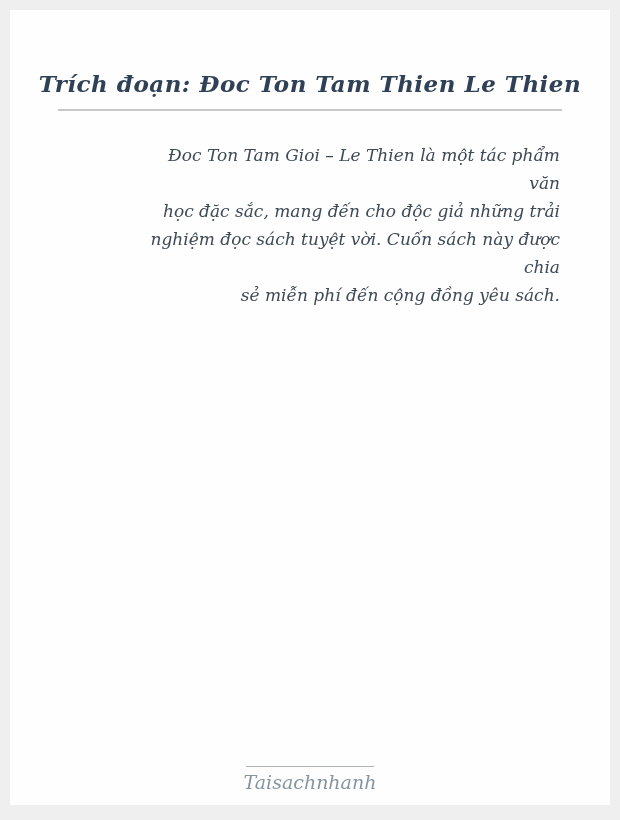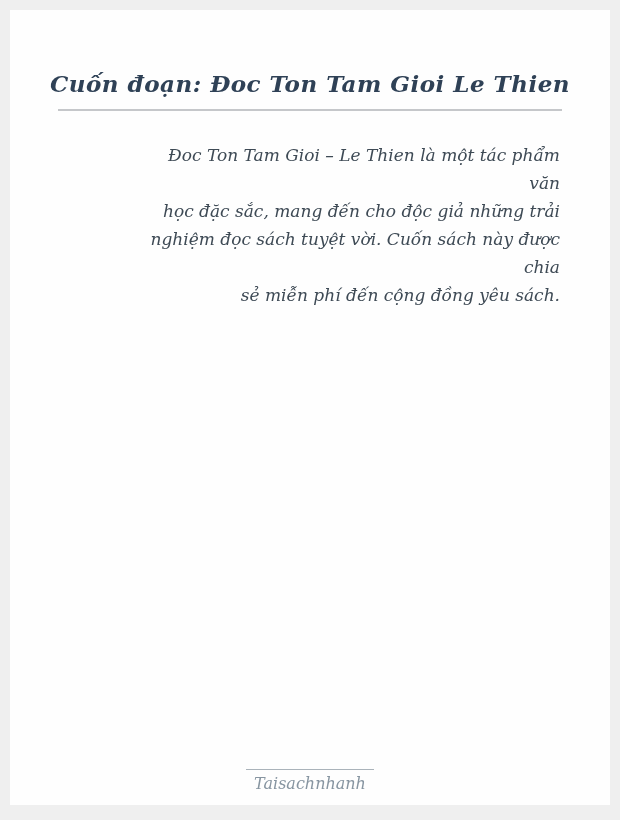--- a/index.html
+++ b/index.html
@@ -56,31 +56,31 @@
     bottom: 12px;
     text-align: center;
   }
   .footer-line {
     width: 128px;
     margin: 0 auto 4px auto;
     border-top: 1px solid #aab3ba;
   }
   .footer-brand {
     font-style: italic;
-    font-size: 16px;
+    font-size: 19px;
     color: #8795a1;
   }
 </style>
 </head>
 <body>
 
 <div class="page-bg">
   <div class="page">
 
-    <h1 class="title">Cuốn đoạn: Đoc Ton Tam Gioi Le Thien</h1>
+    <h1 class="title">Trích đoạn: Đoc Ton Tam Thien Le Thien</h1>
 
     <hr class="title-divider">
 
     <div class="body-text">Đoc Ton Tam Gioi – Le Thien là một tác phẩm
 văn
 học đặc sắc, mang đến cho độc giả những trải
 nghiệm đọc sách tuyệt vời. Cuốn sách này được
 chia
 sẻ miễn phí đến cộng đồng yêu sách.</div>
 

